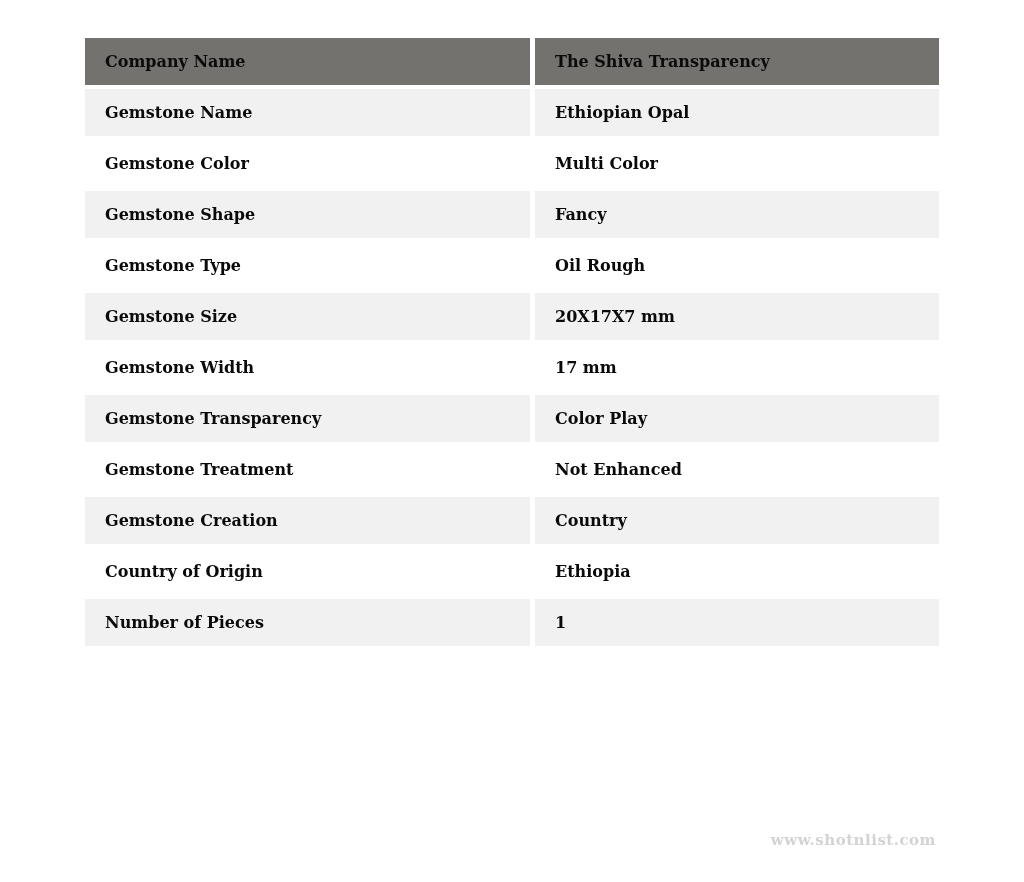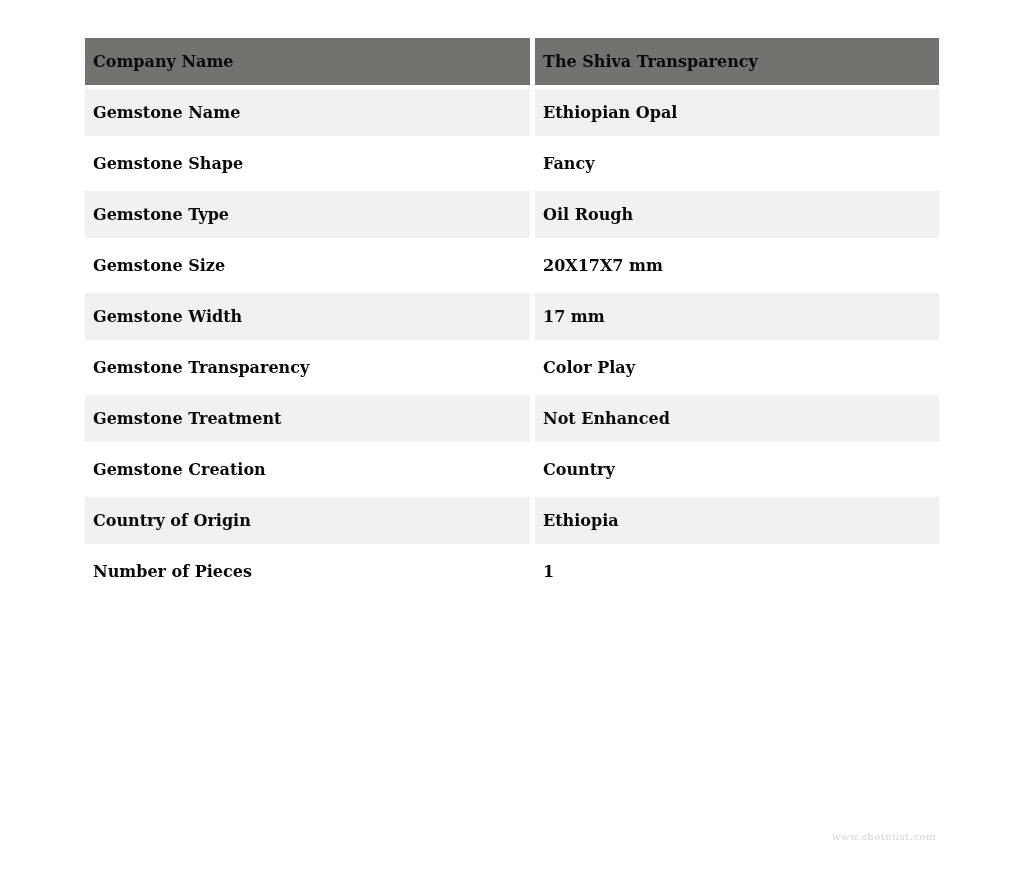--- a/index.html
+++ b/index.html
@@ -29,21 +29,21 @@
     top: 34px;
   }
   table.spec-table {
     border-collapse: separate;
     border-spacing: 5px 4px;
     table-layout: fixed;
   }
   table.spec-table th,
   table.spec-table td {
     height: 47px;
-    padding: 0 10px 0 8px;
+    padding: 0 10px 0 20px;
     vertical-align: middle;
     text-align: left;
     font-size: 16px;
     font-weight: bold;
     color: var(--text-color);
     white-space: nowrap;
     overflow: hidden;
   }
   table.spec-table col.col-label { width: 445px; }
   table.spec-table col.col-value { width: 404px; }
@@ -53,22 +53,22 @@
   table.spec-table tbody tr:nth-child(odd) td {
     background: var(--row-alt-bg);
   }
   table.spec-table tbody tr:nth-child(even) td {
     background: var(--row-bg);
   }
   .watermark {
     position: absolute;
     top: 831px;
     right: 88px;
-    font-size: 10px;
-    font-weight: normal;
+    font-size: 15px;
+    font-weight: bold;
     letter-spacing: 0.5px;
     color: var(--watermark-color);
     margin-left: 10px;
   }
 </style>
 </head>
 <body>
 
 <div class="table-wrap">
   <table class="spec-table">
@@ -79,20 +79,24 @@
     <thead>
       <tr>
         <th>Company Name</th>
         <th>The Shiva Transparency</th>
       </tr>
     </thead>
     <tbody id="rows-body">
         <tr>
     <td>Gemstone Name</td>
     <td>Ethiopian Opal</td>
+  </tr>
+        <tr>
+    <td>Gemstone Color</td>
+    <td>Multi Color</td>
   </tr>
         <tr>
     <td>Gemstone Shape</td>
     <td>Fancy</td>
   </tr>
         <tr>
     <td>Gemstone Type</td>
     <td>Oil Rough</td>
   </tr>
         <tr>

